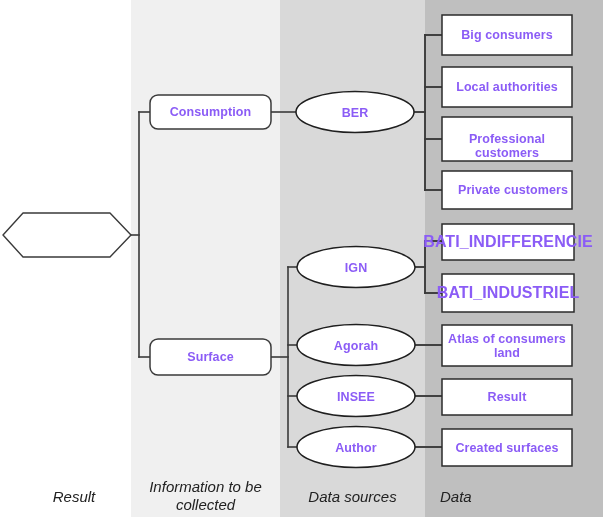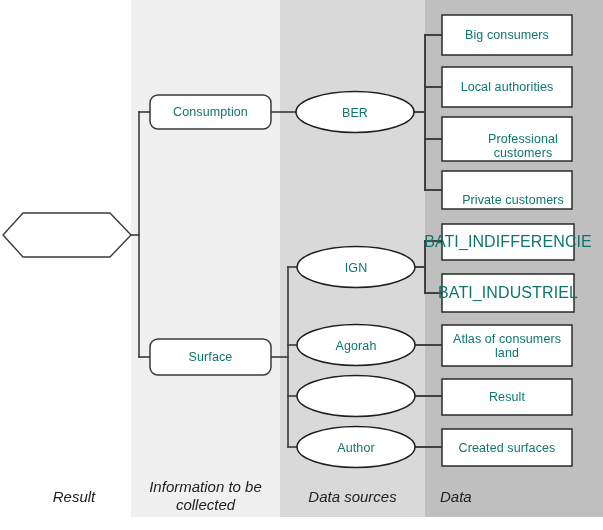--- a/index.html
+++ b/index.html
@@ -49,25 +49,26 @@
     width: 603px;
     height: 530px;
   }
   
   .node-label {
     position: absolute;
     display: flex;
     align-items: center;
     justify-content: center;
     text-align: center;
-    color: #0f766e;
+    color: #8b5cf6;
     font-size: 12.5px;
     line-height: 14px;
     letter-spacing: 0.1px;
     pointer-events: none;
+    font-weight: bold;
   }
   .node-label.small {
     font-size: 16px;
   }
   
   .lane-caption {
     position: absolute;
     font-style: italic;
     font-size: 15px;
     line-height: 18px;
@@ -152,26 +153,27 @@
   </svg>
 
 
   <div class="node-label" id="label-surface" style="left:150px; top:339px; width:121px; height:36px;">Surface</div>
 
   <div class="node-label" id="label-consumption" style="left:150px; top:95px; width:121px; height:34px;">Consumption</div>
 
   <div class="node-label" id="label-ber" style="left:296px; top:92px; width:118px; height:41px;">BER</div>
   <div class="node-label" id="label-ign" style="left:297px; top:247px; width:118px; height:41px;">IGN</div>
   <div class="node-label" id="label-agorah" style="left:297px; top:325px; width:118px; height:41px;">Agorah</div>
+  <div class="node-label" id="label-insee" style="left:297px; top:376px; width:118px; height:41px;">INSEE</div>
   <div class="node-label" id="label-author" style="left:297px; top:427px; width:118px; height:41px;">Author</div>
 
   <div class="node-label" id="label-big-consumers" style="left:442px; top:15px; width:130px; height:40px;">Big consumers</div>
   <div class="node-label" id="label-local-authorities" style="left:442px; top:67px; width:130px; height:40px;text-align:center;">Local authorities</div>
-  <div class="node-label" id="label-professional-customers" style="left:460px; top:117px; width:126px; height:58px;">Professional customers</div>
-  <div class="node-label" id="label-private-customers" style="left:442px; top:181px; width:142px; height:38px;">Private customers</div>
+  <div class="node-label" id="label-professional-customers" style="left:444px; top:117px; width:126px; height:58px;">Professional customers</div>
+  <div class="node-label" id="label-private-customers" style="left:442px; top:171px; width:142px; height:38px;">Private customers</div>
   <div class="node-label small" id="label-bati-indifferencie" style="left:442px; top:224px; width:132px; height:36px;">BATI_INDIFFERENCIE</div>
   <div class="node-label small" id="label-bati-industriel" style="left:442px; top:274px; width:132px; height:38px;">BATI_INDUSTRIEL</div>
   <div class="node-label" id="label-atlas" style="left:446px; top:325px; width:122px; height:41px;">Atlas of consumers land</div>
   <div class="node-label" id="label-census" style="left:442px; top:379px; width:130px; height:36px;">Result</div>
   <div class="node-label" id="label-created-surfaces" style="left:442px; top:429px; width:130px; height:37px;">Created surfaces</div>
 
   <div class="lane-caption" id="caption-result">Result</div>
   <div class="lane-caption" id="caption-info">Information to be collected</div>
   <div class="lane-caption" id="caption-sources">Data sources</div>
   <div class="lane-caption" id="caption-data">Data</div>

